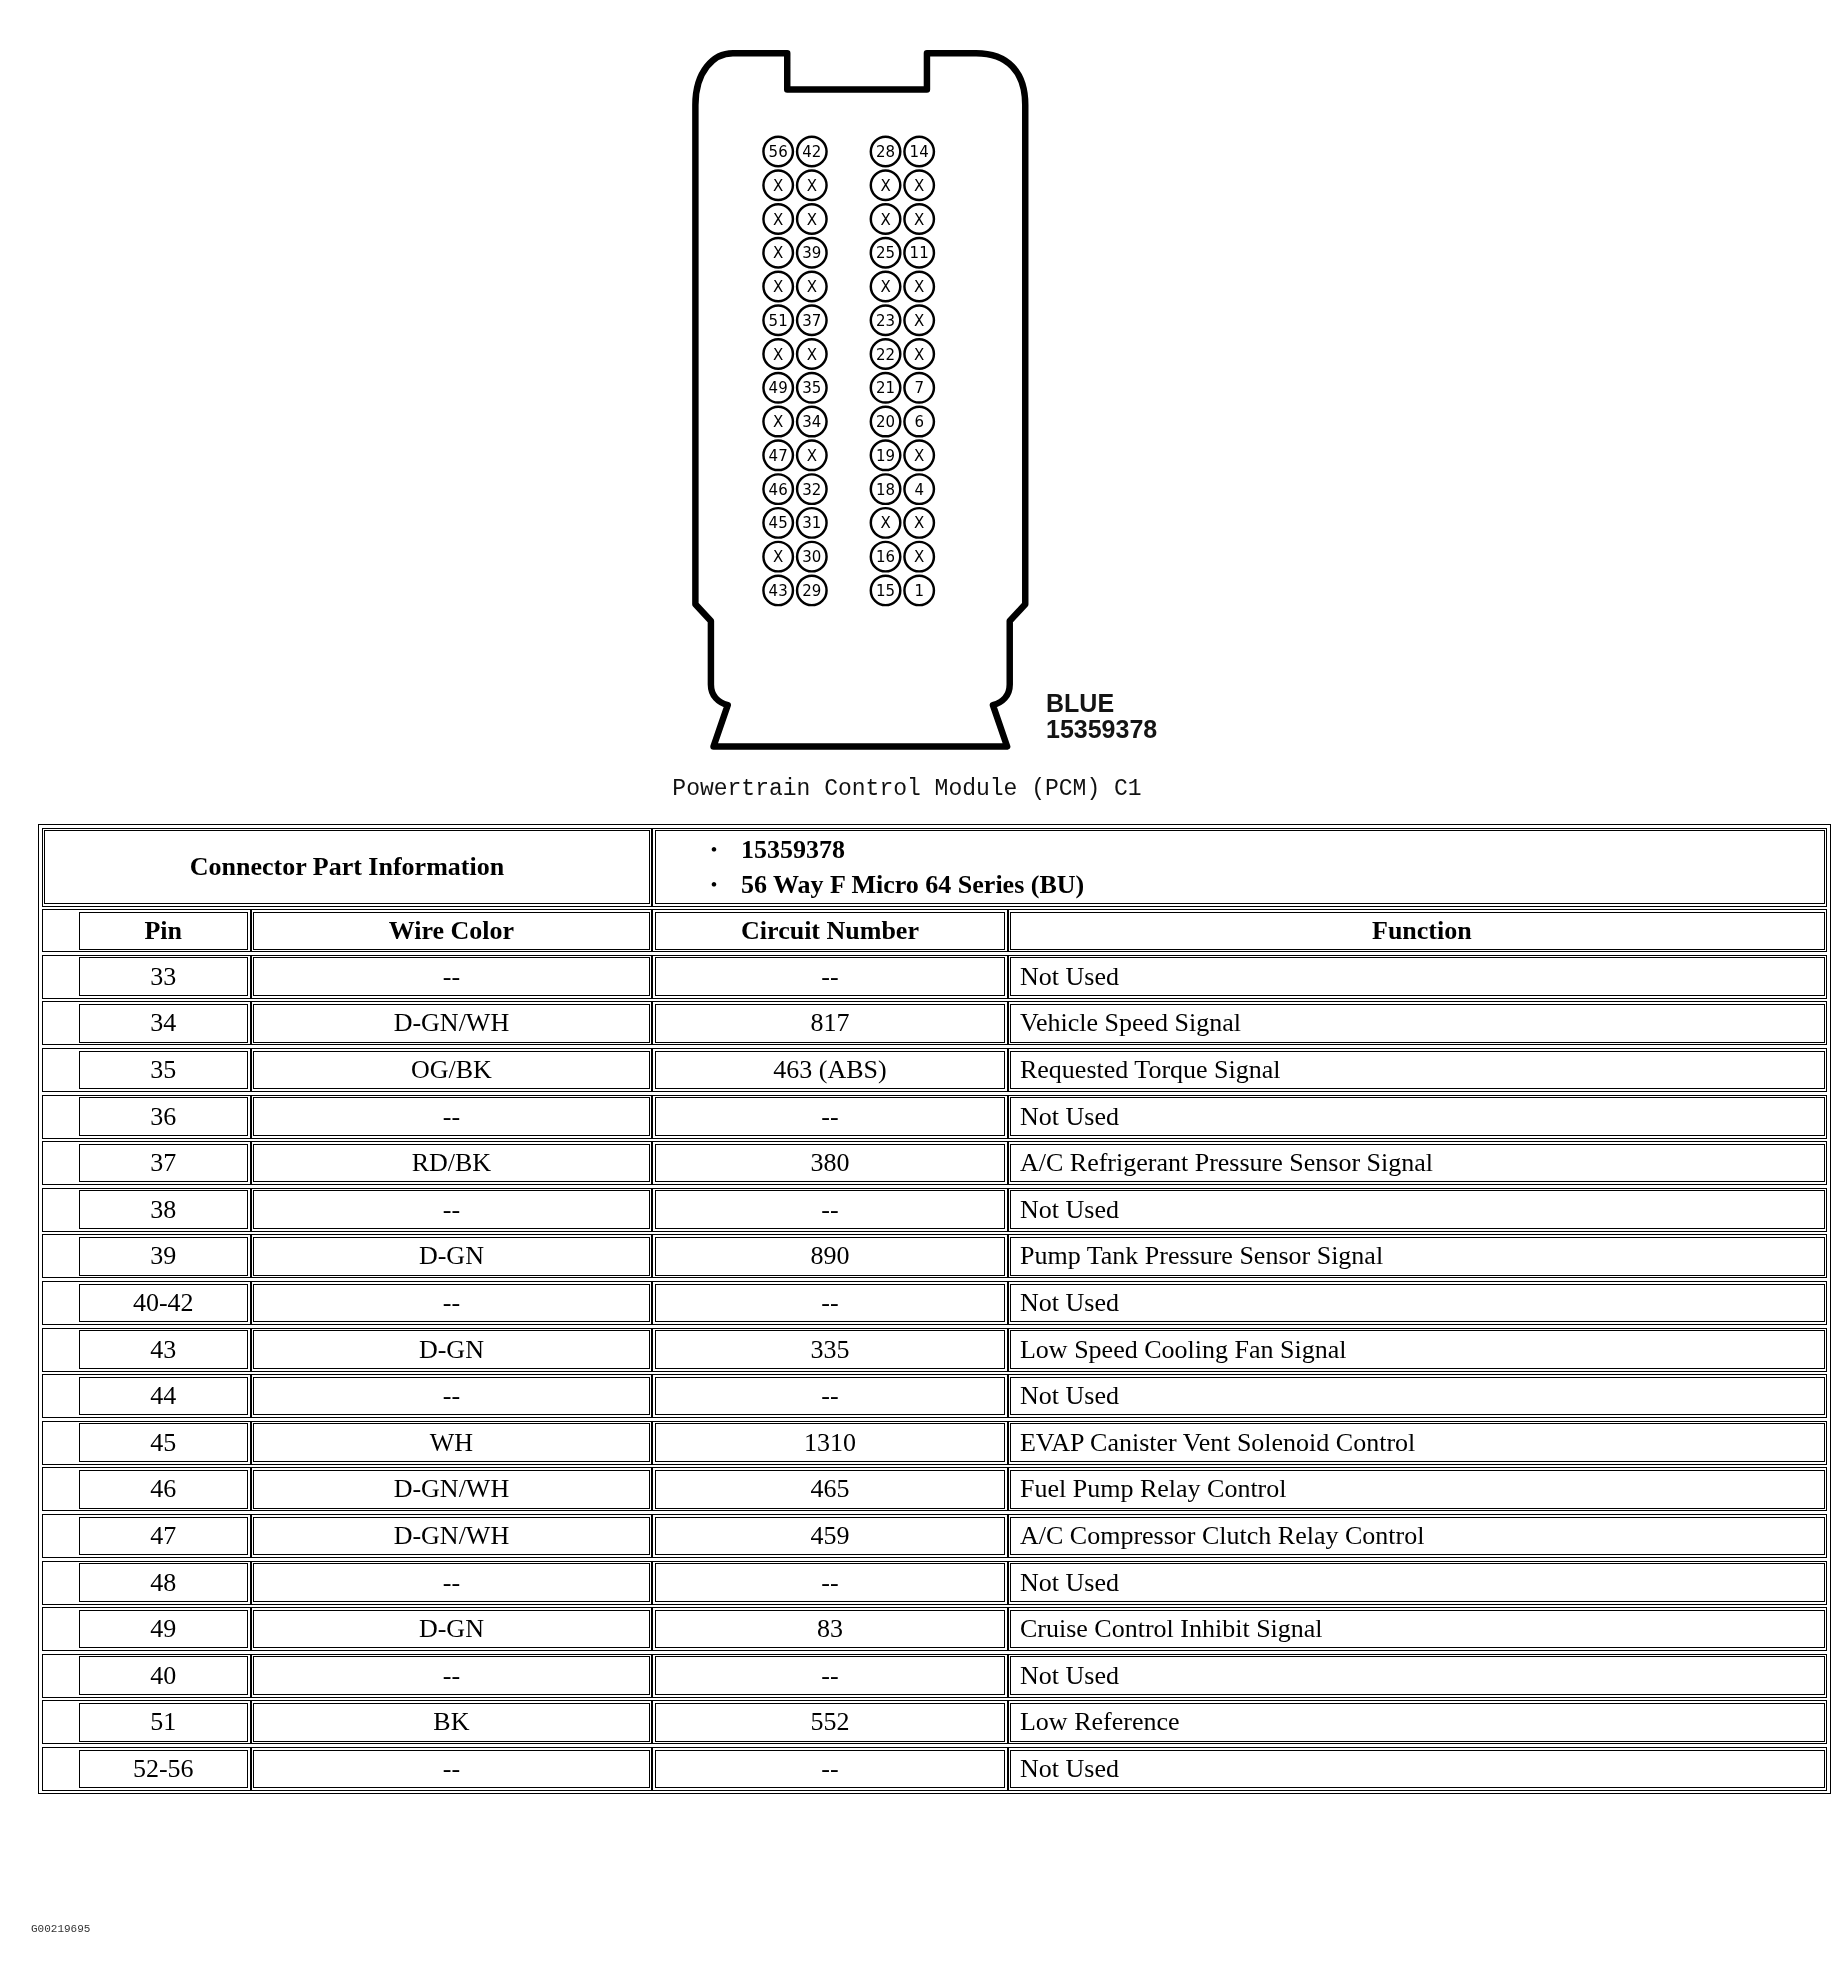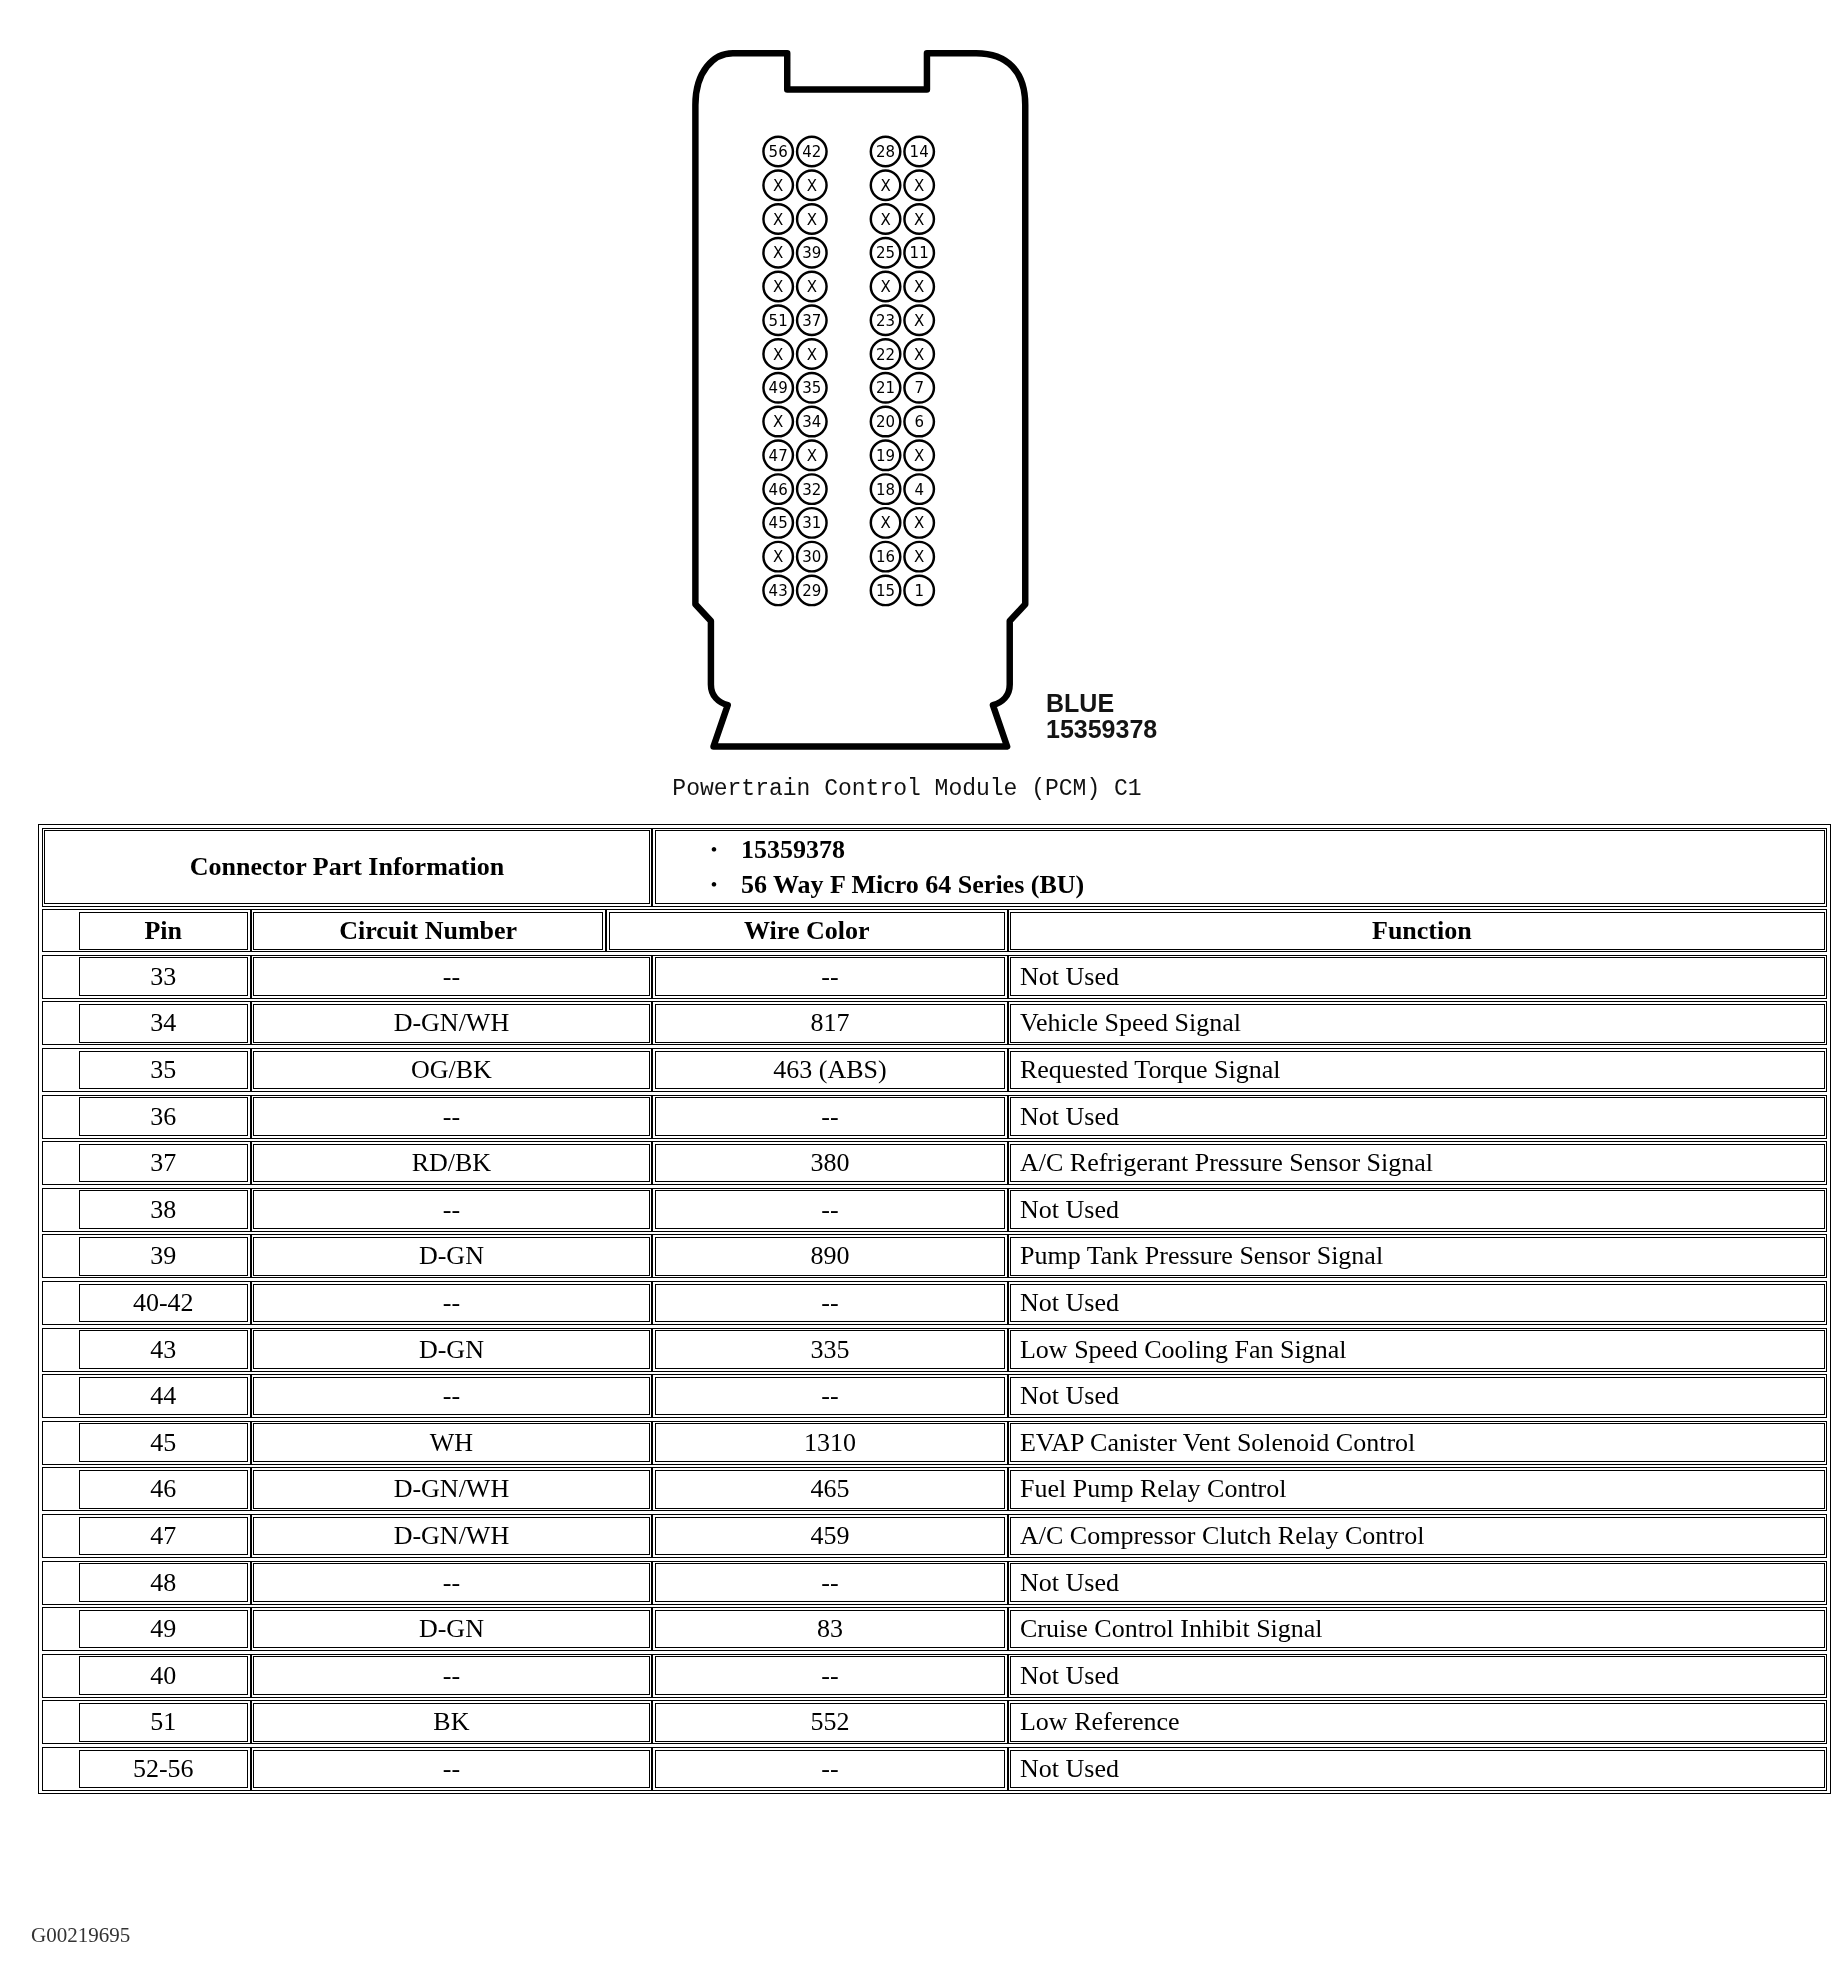--- a/index.html
+++ b/index.html
@@ -108,22 +108,22 @@
     padding-left: 55px;
     font-weight: bold;
   }
   .b-line { display: flex; align-items: center; }
   .b-dot { font-size: 17px; margin-right: 24px; line-height: 1; }
 
   .footer-code {
     position: absolute;
     left: 31px;
     top: 1923px;
-    font-family: Liberation Serif, serif;
-    font-size: 21px;
+    font-family: Liberation Mono, monospace;
+    font-size: 11px;
     color: #333;
   }
 </style>
 </head>
 <body>
 
 <svg class="connector-svg" viewBox="0 0 280 545" xmlns="http://www.w3.org/2000/svg">
   <path class="outline" d="M 46 4 L 88 4 L 88 32 L 196 32 L 196 4 L 234 4
            C 258 4 272 18 272 44
            L 272 430 L 260 443 L 260 492
@@ -384,26 +384,26 @@
           <span>56 Way F Micro 64 Series (BU)</span>
         </div>
       </div>
     </div>
   </div>
 
   <div class="t-row colhead">
     <div class="cell c-pin">
       <div class="cell-inner">Pin</div>
     </div>
+    <div class="cell c-wire">
+      <div class="cell-inner">Wire Color</div>
+    </div>
     <div class="cell c-circ">
       <div class="cell-inner">Circuit Number</div>
     </div>
-    <div class="cell c-wire">
-      <div class="cell-inner">Wire Color</div>
-    </div>
     <div class="cell c-func">
       <div class="cell-inner">Function</div>
     </div>
   </div>
 
 <div class="t-row data">
     <div class="cell c-pin">
       <div class="cell-inner">33</div>
     </div>
     <div class="cell c-wire">

